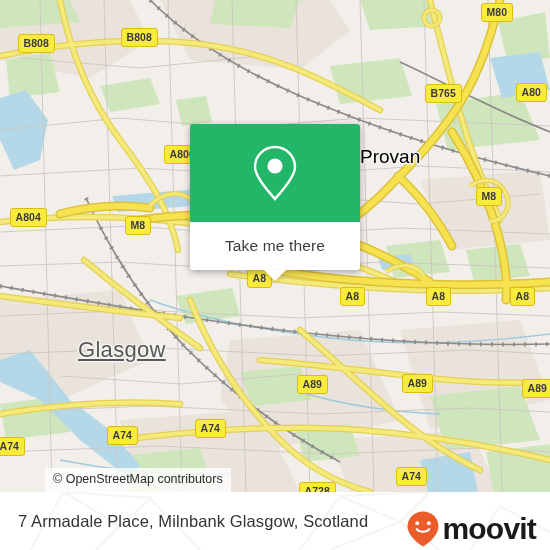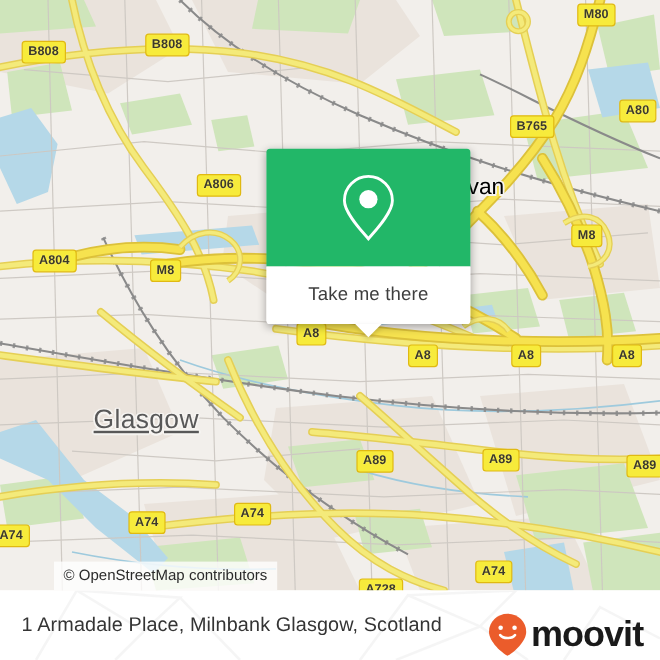--- a/index.html
+++ b/index.html
@@ -79,21 +79,20 @@
   
   .popup {
     position: absolute;
     left: 190px;
     top: 124px;
     width: 170px;
     border-radius: 3px;
     box-shadow: 0 2px 7px rgba(0,0,0,.33);
     overflow: visible;
     z-index: 40;
-    margin-left: 32px;
   }
   .popup-head {
     height: 98px;
     background: #22b768;
     border-radius: 3px 3px 0 0;
     display: flex;
     align-items: center;
     justify-content: center;
   }
   .popup-pin {
@@ -356,25 +355,25 @@
 
     <div>
         <div class="place-label place-city" style="left: 78px; top: 337px; text-decoration: underline;">Glasgow</div>
         <div class="place-label place-suburb" style="left: 360px; top: 146px;">Provan</div>
       </div>
 
     <div>
         <div class="shield" style="left: 18px; top: 34px;">B808</div>
         <div class="shield" style="left: 121px; top: 28px;">B808</div>
         <div class="shield" style="left: 481px; top: 3px;">M80</div>
-        <div class="shield" style="left: 425px; top: 96px;">B765</div>
+        <div class="shield" style="left: 425px; top: 84px;">B765</div>
         <div class="shield" style="left: 516px; top: 83px;">A80</div>
         <div class="shield" style="left: 164px; top: 145px;">A806</div>
         <div class="shield" style="left: 476px; top: 187px;">M8</div>
-        <div class="shield" style="left: 27px; top: 208px;">A804</div>
+        <div class="shield" style="left: 10px; top: 208px;">A804</div>
         <div class="shield" style="left: 125px; top: 216px;">M8</div>
         <div class="shield" style="left: 247px; top: 269px;">A8</div>
         <div class="shield" style="left: 340px; top: 287px;">A8</div>
         <div class="shield" style="left: 426px; top: 287px;">A8</div>
         <div class="shield" style="left: 510px; top: 287px;">A8</div>
         <div class="shield" style="left: 297px; top: 375px;">A89</div>
         <div class="shield" style="left: 402px; top: 374px;">A89</div>
         <div class="shield" style="left: 522px; top: 379px;">A89</div>
         <div class="shield" style="left: 107px; top: 426px;">A74</div>
         <div class="shield" style="left: 195px; top: 419px;">A74</div>
@@ -405,21 +404,21 @@
         <path d="M30 58 L64 0 L120 34 L96 58"></path>
         <path d="M64 0 L150 6 L120 34"></path>
         <path d="M300 58 L340 4 L400 30"></path>
         <path d="M340 4 L430 0 L400 30 L440 58"></path>
         <path d="M400 30 L330 58"></path>
         <path d="M470 58 L500 14 L550 40"></path>
         <path d="M150 6 L200 58"></path>
       </g>
     </svg>
 
-    <div class="footer-address">1 Armadale Place, Milnbank Glasgow, Scotland</div>
+    <div class="footer-address">7 Armadale Place, Milnbank Glasgow, Scotland</div>
 
     <div class="brand">
       <svg width="34" height="38" viewBox="0 0 34 38">
         <path d="M17 1.5 C8.4 1.5 1.5 8.2 1.5 16.4 C1.5 25 12.4 34 17 36.5 C21.6 34 32.5 25 32.5 16.4 C32.5 8.2 25.6 1.5 17 1.5 Z" fill="#eb5c2b"></path>
         <circle cx="11.2" cy="13.2" r="1.9" fill="#ffffff"></circle>
         <circle cx="22.8" cy="13.2" r="1.9" fill="#ffffff"></circle>
         <path d="M10.8 19.2 C13 22.6 21 22.6 23.2 19.2" fill="none" stroke="#ffffff" stroke-width="2.1" stroke-linecap="round"></path>
       </svg>
       <span class="brand-wordmark">moovit</span>
     </div>

